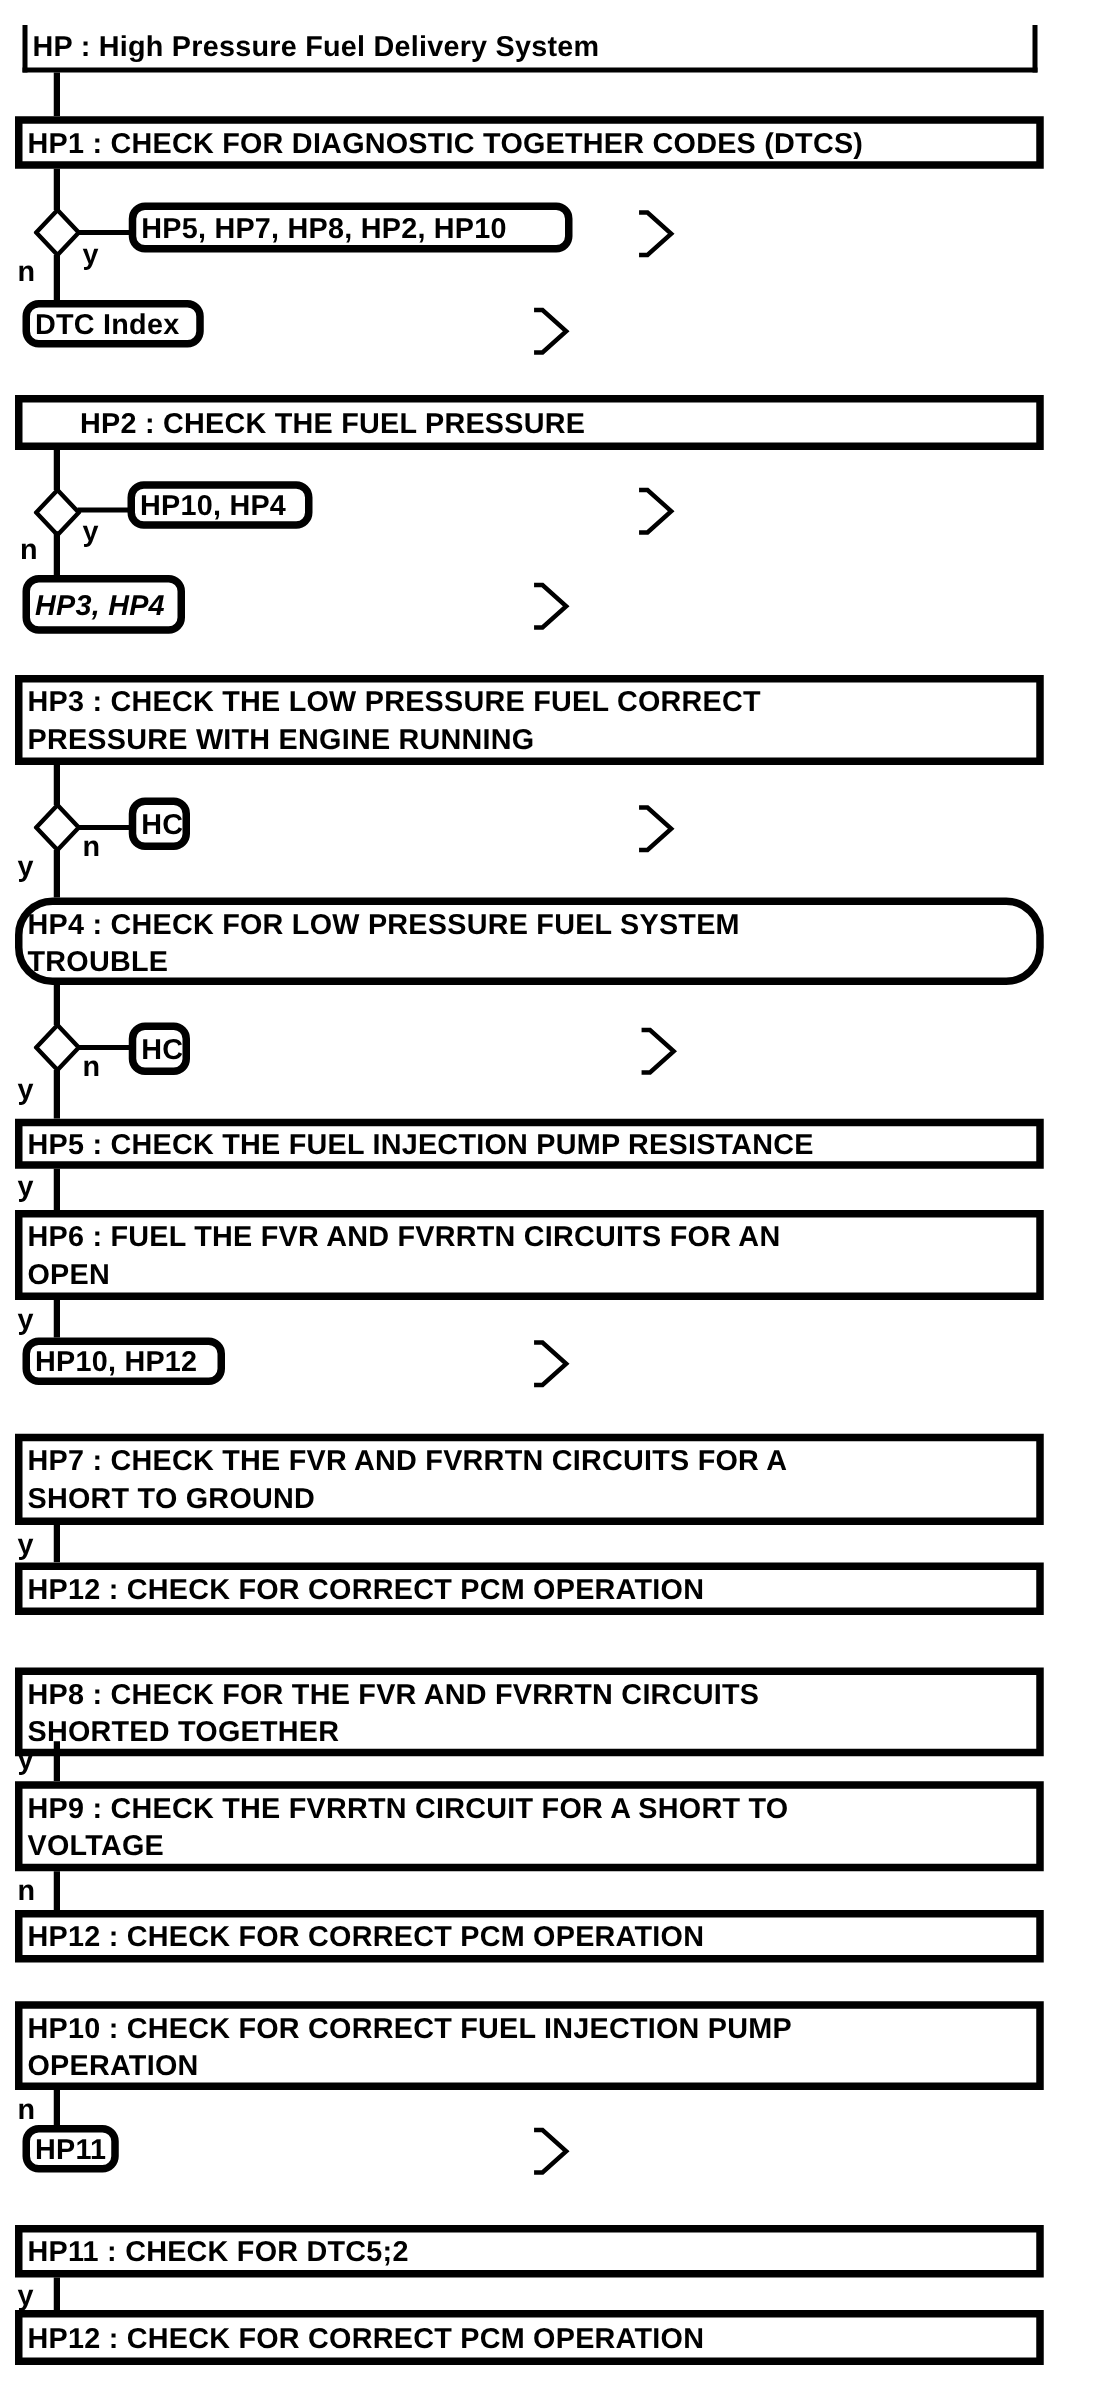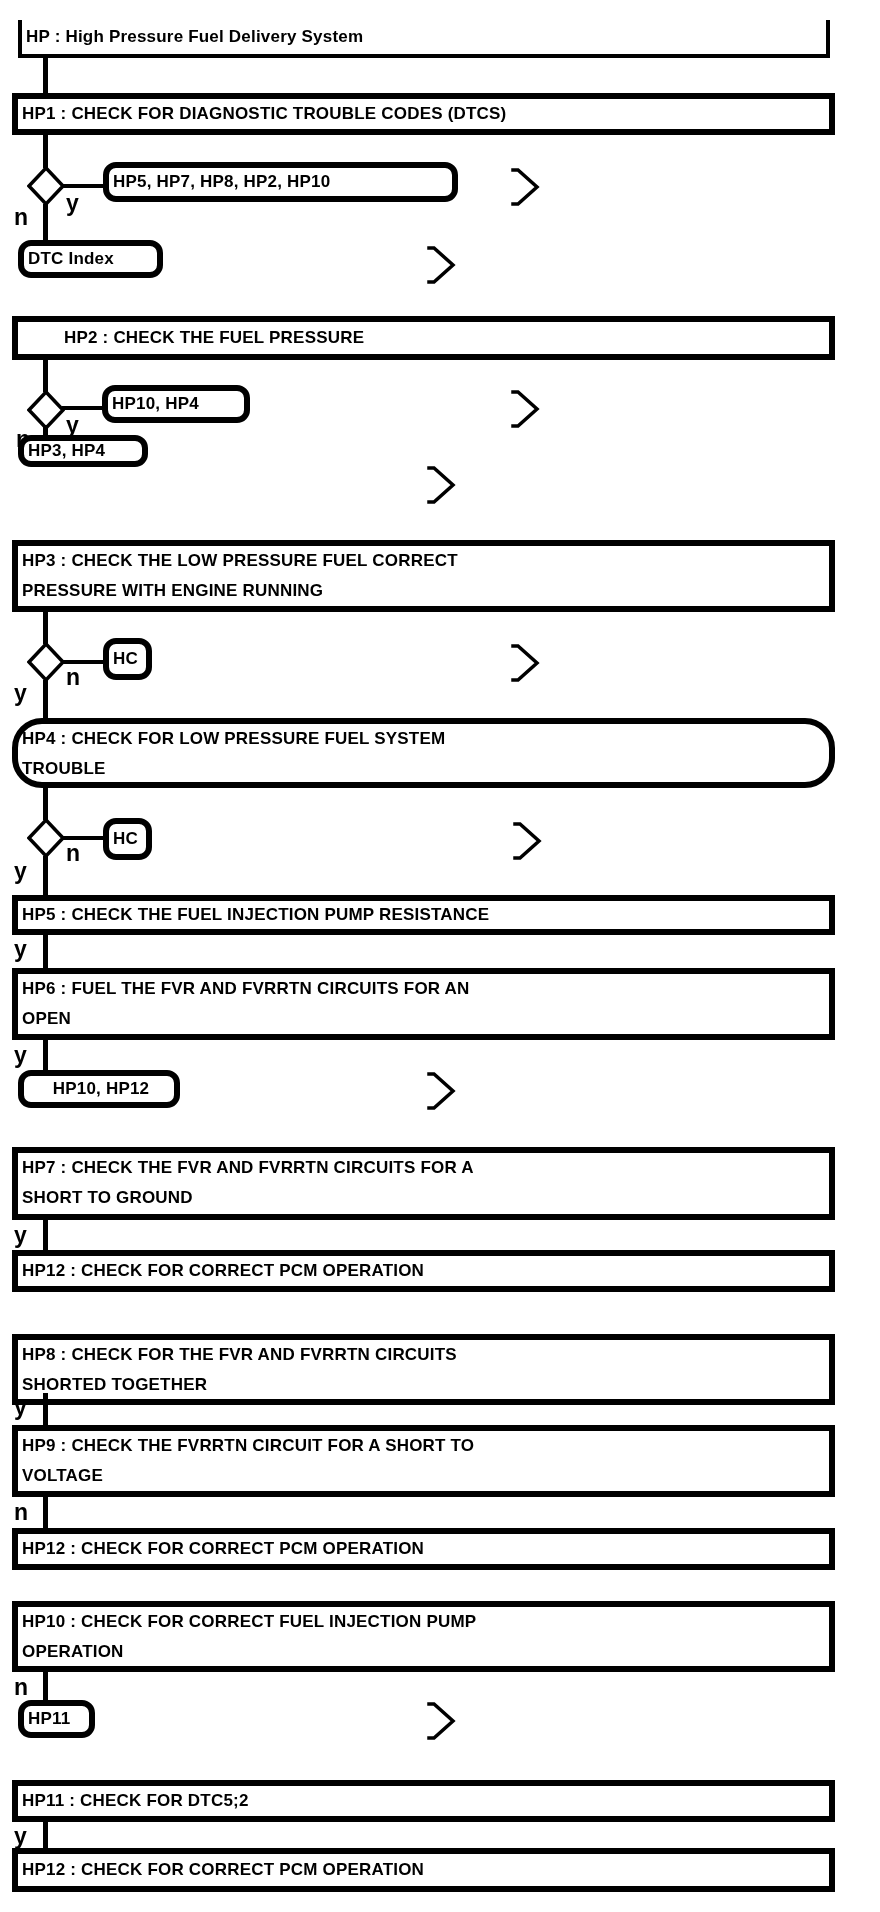--- a/index.html
+++ b/index.html
@@ -3,21 +3,21 @@
 <meta charset="utf-8">
 <style>
   html,body{margin:0;padding:0;background:#ffffff;}
   #canvas{
     position:relative;width:880px;height:1912px;background:#ffffff;
     font-family:"Liberation Sans",sans-serif;font-weight:bold;color:#000;
     overflow:hidden;
   }
   .box{
     position:absolute;box-sizing:border-box;border:6px solid #000;background:#fff;
-    font-size:17px;line-height:30px;padding:0 0 0 4px;letter-spacing:0.2px;
+    font-size:23px;line-height:30px;padding:0 0 0 4px;letter-spacing:0.2px;
   }
   .box.single{display:flex;align-items:center;}
   .box.thin{border-width:4px;border-top:none;}
   .box .ln{display:block;white-space:nowrap;}
   .linkbox{cursor:pointer;border-radius:13px;}
   .vline{position:absolute;width:5px;background:#000;}
   .hline{position:absolute;height:4px;background:#000;}
   .lbl{position:absolute;font-size:23px;line-height:23px;}
   .chev,.dia{position:absolute;}
 </style>
@@ -26,21 +26,21 @@
 
 <div id="canvas">
 
   <div class="box thin single" style="left:18px;top:20px;width:812px;height:38px;">
     <span>HP : High Pressure Fuel Delivery System</span>
   </div>
 
   <div class="vline" style="left:43px;top:58px;height:35px;"></div>
 
   <div class="box single" style="left:12px;top:93px;width:823px;height:42px;">
-    <span>HP1 : CHECK FOR DIAGNOSTIC TROUBLE CODES (DTCS)</span>
+    <span>HP1 : CHECK FOR DIAGNOSTIC TOGETHER CODES (DTCS)</span>
   </div>
 
   <div class="vline" style="left:43px;top:135px;height:33px;"></div>
   <svg class="dia" style="left:27px;top:166px;" width="38" height="40" viewBox="0 0 38 40">
     <polygon points="19,2 36,20 19,38 2,20" fill="#fff" stroke="#000" stroke-width="3.5"></polygon>
   </svg>
   <div class="hline" style="left:62px;top:184px;width:42px;"></div>
   <div class="lbl" style="left:66px;top:192px;">y</div>
   <div class="lbl" style="left:14px;top:206px;">n</div>
 
@@ -72,21 +72,21 @@
   <div class="lbl" style="left:16px;top:428px;">n</div>
 
   <div class="box single linkbox" style="left:102px;top:385px;width:148px;height:38px;">
     <span>HP10, HP4</span>
   </div>
   <svg class="chev" style="left:510px;top:386px;" width="30" height="46" viewBox="0 0 30 46">
     <polyline points="3,6 8,6 27,23 8,40 3,40" fill="none" stroke="#000" stroke-width="3.5" stroke-linecap="square"></polyline>
   </svg>
 
   <div class="vline" style="left:43px;top:425px;height:35px;"></div>
-  <div class="box single linkbox" style="left:18px;top:435px;width:130px;height:32px;">
+  <div class="box single linkbox" style="left:18px;top:460px;width:130px;height:47px;font-style:italic;">
     <span>HP3, HP4</span>
   </div>
   <svg class="chev" style="left:426px;top:462px;" width="30" height="46" viewBox="0 0 30 46">
     <polyline points="3,6 8,6 27,23 8,40 3,40" fill="none" stroke="#000" stroke-width="3.5" stroke-linecap="square"></polyline>
   </svg>
 
   <div class="box" style="left:12px;top:540px;width:823px;height:72px;">
     <span class="ln">HP3 : CHECK THE LOW PRESSURE FUEL CORRECT</span>
     <span class="ln">PRESSURE WITH ENGINE RUNNING</span>
   </div>
@@ -136,21 +136,21 @@
   <div class="lbl" style="left:14px;top:938px;">y</div>
   <div class="vline" style="left:43px;top:935px;height:33px;"></div>
 
   <div class="box" style="left:12px;top:968px;width:823px;height:72px;">
     <span class="ln">HP6 : FUEL THE FVR AND FVRRTN CIRCUITS FOR AN</span>
     <span class="ln">OPEN</span>
   </div>
   <div class="lbl" style="left:14px;top:1044px;">y</div>
   <div class="vline" style="left:43px;top:1040px;height:30px;"></div>
 
-  <div class="box single linkbox" style="left:18px;top:1070px;width:162px;height:38px;justify-content:center;">
+  <div class="box single linkbox" style="left:18px;top:1070px;width:162px;height:38px;">
     <span>HP10, HP12</span>
   </div>
   <svg class="chev" style="left:426px;top:1068px;" width="30" height="46" viewBox="0 0 30 46">
     <polyline points="3,6 8,6 27,23 8,40 3,40" fill="none" stroke="#000" stroke-width="3.5" stroke-linecap="square"></polyline>
   </svg>
 
   <div class="box" style="left:12px;top:1147px;width:823px;height:73px;">
     <span class="ln">HP7 : CHECK THE FVR AND FVRRTN CIRCUITS FOR A</span>
     <span class="ln">SHORT TO GROUND</span>
   </div>

